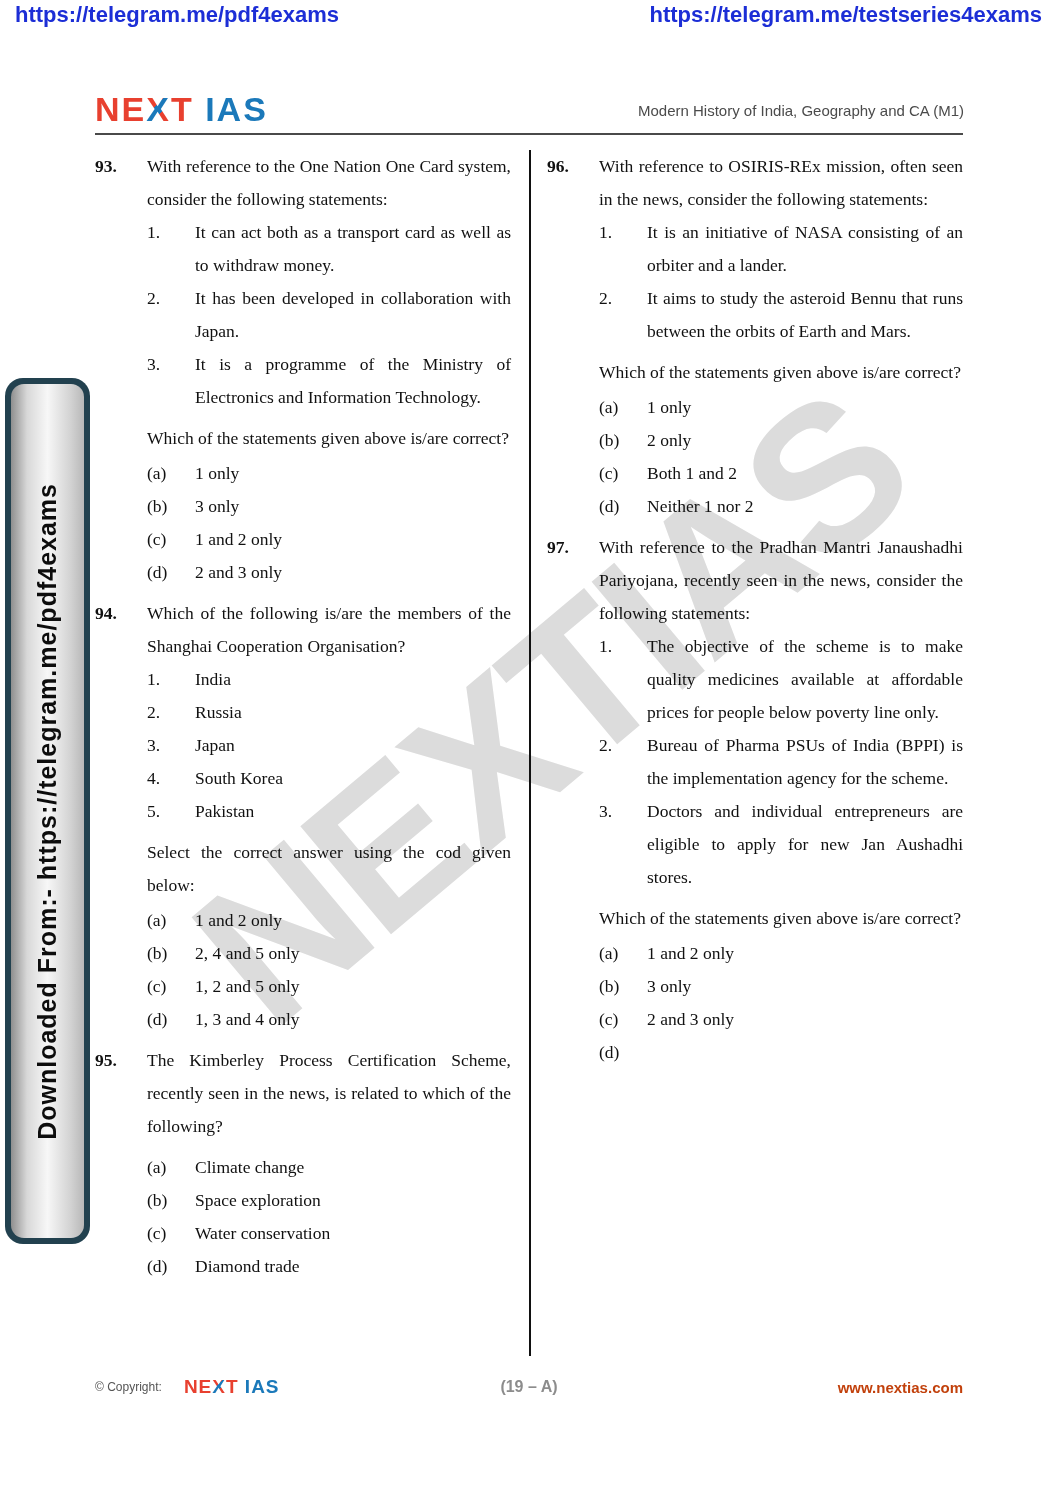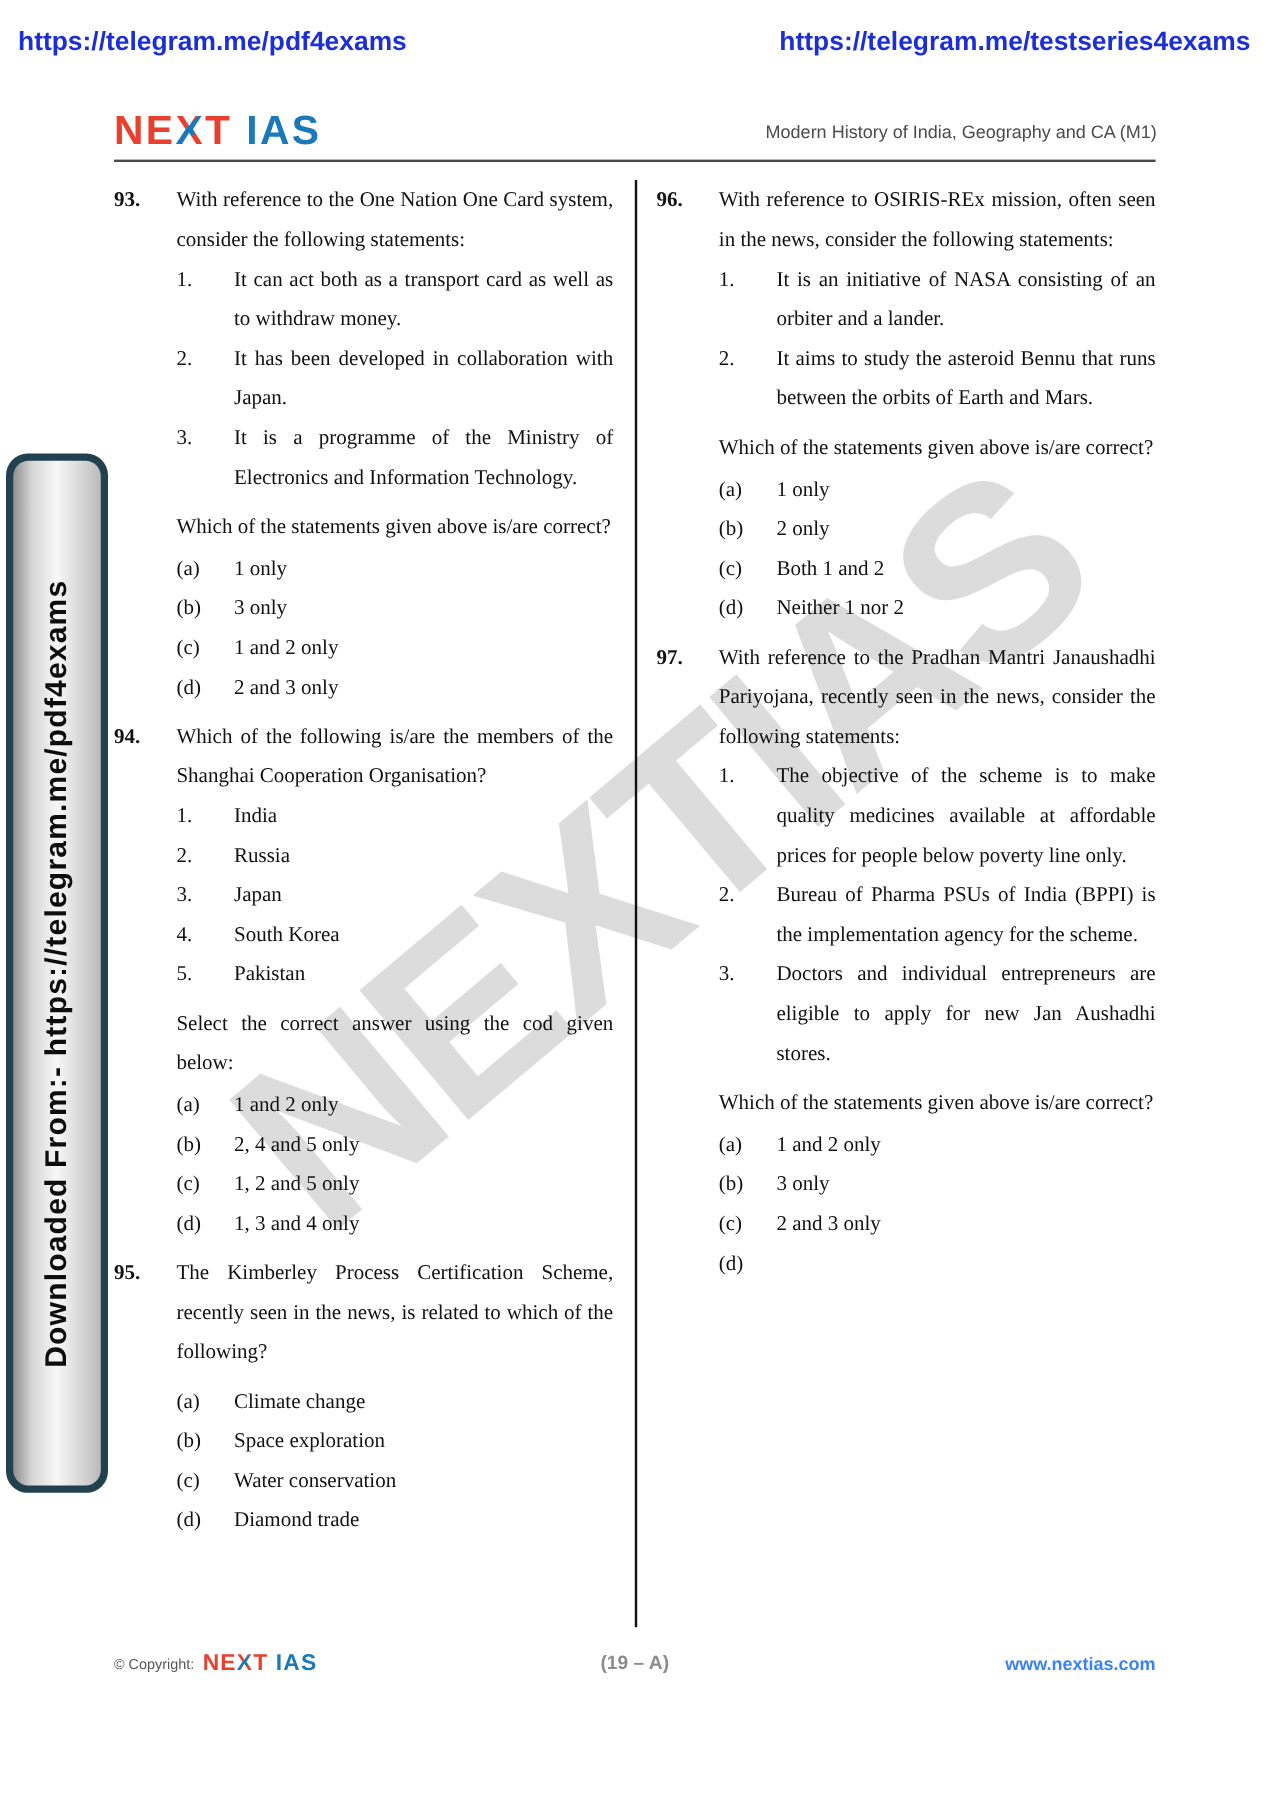--- a/index.html
+++ b/index.html
@@ -3,21 +3,21 @@
 <meta charset="utf-8">
 <style>
   html,body{margin:0;padding:0;background:#ffffff;}
   .page{position:relative;width:1058px;height:1497px;background:#ffffff;overflow:hidden;
         font-family:"Liberation Serif", serif;color:#111;}
 
   
   .top-links{position:absolute;top:2px;left:15px;right:16px;display:flex;
              justify-content:space-between;z-index:3;}
   .tg-link{font-family:"Liberation Sans", sans-serif;font-weight:bold;font-size:22px;
-           color:#1c2ed6;text-decoration:none;white-space:nowrap;margin-top:20px;}
+           color:#1c2ed6;text-decoration:none;white-space:nowrap;}
 
   
   .brand{position:absolute;top:90px;left:95px;font-family:"Liberation Sans", sans-serif;
          font-weight:bold;font-size:34px;letter-spacing:2px;z-index:3;white-space:nowrap;}
   .brand-red{color:#e8402f;}
   .brand-x{background:linear-gradient(135deg,#e8402f 0 41%,#1b79ba 41% 59%,#e8402f 59% 100%);
            -webkit-background-clip:text;background-clip:text;color:transparent;}
   .brand-blue{color:#1b79ba;}
   .subject{position:absolute;top:102px;right:94px;font-family:"Liberation Sans", sans-serif;
            font-size:15px;color:#4b4b4b;z-index:3;}
@@ -50,29 +50,29 @@
   .statement{display:flex;}
   .s-num{width:48px;flex-shrink:0;}
   .s-text{flex:1;text-align:justify;}
   .q-stem{margin:8px 0 2px 0;text-align:justify;}
   .option{display:flex;}
   .o-letter{width:48px;flex-shrink:0;}
   .o-text{flex:1;}
 
   
   .footer{position:absolute;top:1376px;left:95px;width:868px;display:flex;align-items:center;z-index:3;}
-  .footer-left{flex:1;display:flex;align-items:center;gap:7px;}
+  .footer-left{flex:1;display:flex;align-items:center;gap:22px;}
   .copyright{font-family:"Liberation Sans", sans-serif;font-size:12px;color:#555;}
   .footer-logo{font-family:"Liberation Sans", sans-serif;font-weight:bold;font-size:19px;
                letter-spacing:1px;white-space:nowrap;}
   .footer-center{flex:1;text-align:center;font-family:"Liberation Sans", sans-serif;
                  font-weight:bold;font-size:16px;color:#8c8c8c;white-space:nowrap;}
   .footer-right{flex:1;text-align:right;font-family:"Liberation Sans", sans-serif;
                 font-weight:bold;font-size:15px;color:#4f4f4f;}
-  .website{color:#3b82f6;text-decoration:none;}
+  .website{color:#c2410c;text-decoration:none;}
 </style>
 </head>
 <body>
 
 <div class="page">
 
   <div class="top-links">
     <a class="tg-link" href="#">https://telegram.me/pdf4exams</a>
     <a class="tg-link" href="#">https://telegram.me/testseries4exams</a>
   </div>

